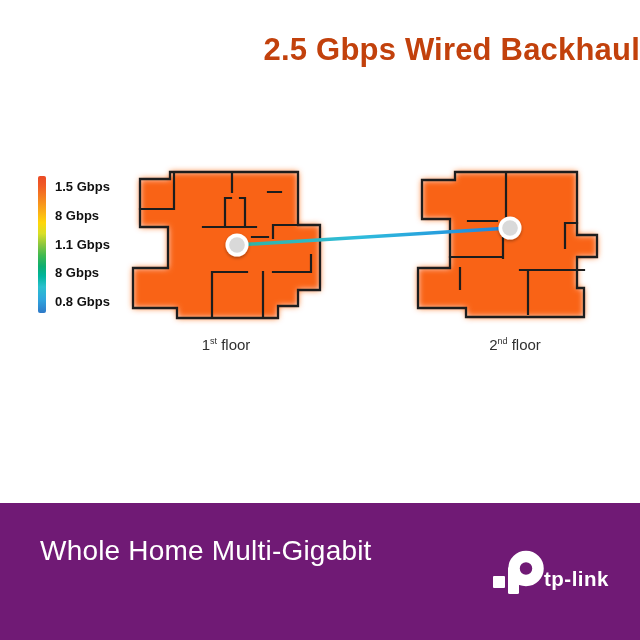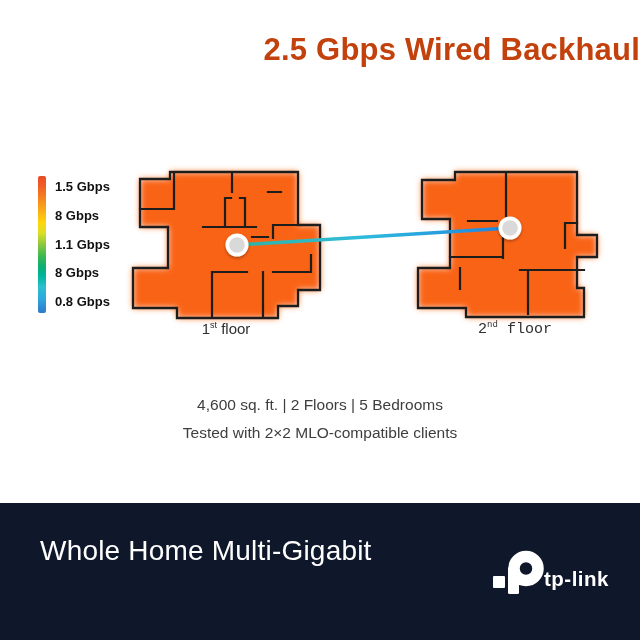--- a/index.html
+++ b/index.html
@@ -25,33 +25,33 @@
   }
   .legend-labels{
     position:absolute;left:17px;top:5px;height:128px;
     display:flex;flex-direction:column;justify-content:space-between;
   }
   .legend-labels span{
     font-size:13px;font-weight:700;color:#101010;line-height:13px;white-space:nowrap;
   }
   
   .floor-label{
-    position:absolute;top:320px;width:140px;text-align:center;
+    position:absolute;top:336px;width:140px;text-align:center;
     font-size:15px;color:#303030;
   }
   .floor-label sup{font-size:9px;vertical-align:6px;}
-  .fl1{left:156px;} .fl2{left:445px;font-family:Liberation Mono, monospace;}
+  .fl1{left:156px;} .fl2{left:445px;}
   
   .specs{
     position:absolute;top:391px;left:0;width:640px;text-align:center;
     font-size:15.5px;line-height:28px;color:#3e3e3e;
   }
   
   .banner{
-    position:absolute;left:0;top:503px;width:640px;height:137px;background:#0f172a;
+    position:absolute;left:0;top:503px;width:640px;height:137px;background:#701a75;
   }
   .banner-headline{
     position:absolute;left:40px;top:31px;margin:0;
     font-size:28px;line-height:34px;font-weight:400;color:#ffffff;letter-spacing:.2px;
   }
   .logo{position:absolute;left:490px;top:547px;}
 </style>
 </head>
 <body>
 
@@ -121,24 +121,20 @@
       <span>8 Gbps</span>
       <span>1.1 Gbps</span>
       <span>8 Gbps</span>
       <span>0.8 Gbps</span>
     </div>
   </div>
 
   <div class="floor-label fl1"><span>1</span><sup>st</sup> <span>floor</span></div>
   <div class="floor-label fl2"><span>2</span><sup>nd</sup> <span>floor</span></div>
 
-  <div class="specs">
-    <div>4,600 sq. ft. | 2 Floors | 5 Bedrooms</div>
-    <div>Tested with 2×2 MLO-compatible clients</div>
-  </div>
 
   <div class="banner">
     <h2 class="banner-headline">
       <span>Whole Home Multi-Gigabit</span><br>
     </h2>
   </div>
 
   <svg class="logo" width="125" height="52" viewBox="0 0 125 52">
     <rect x="3" y="29" width="12" height="12" rx="1" fill="#ffffff"></rect>
     <rect x="18" y="20" width="11" height="27" rx="1.5" fill="#ffffff"></rect>

